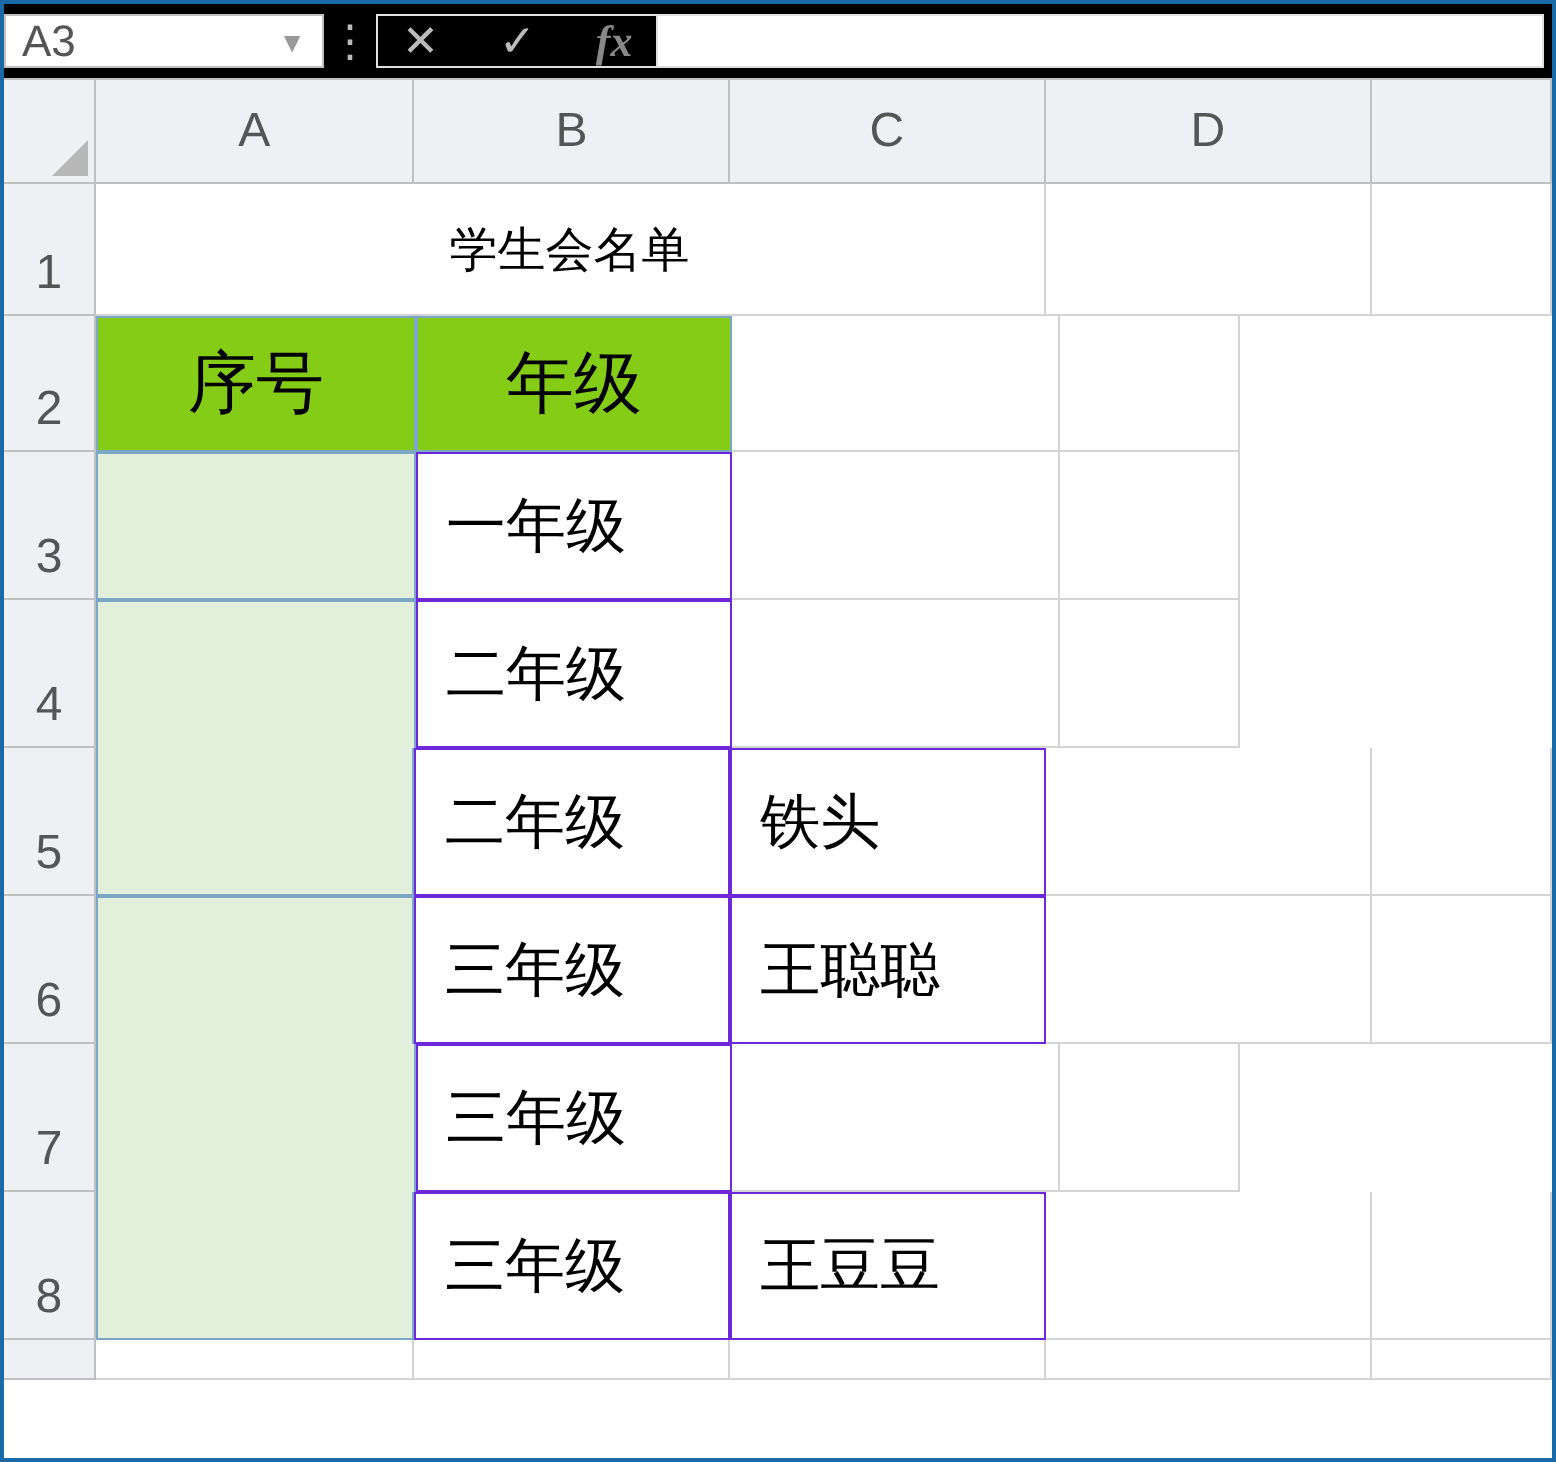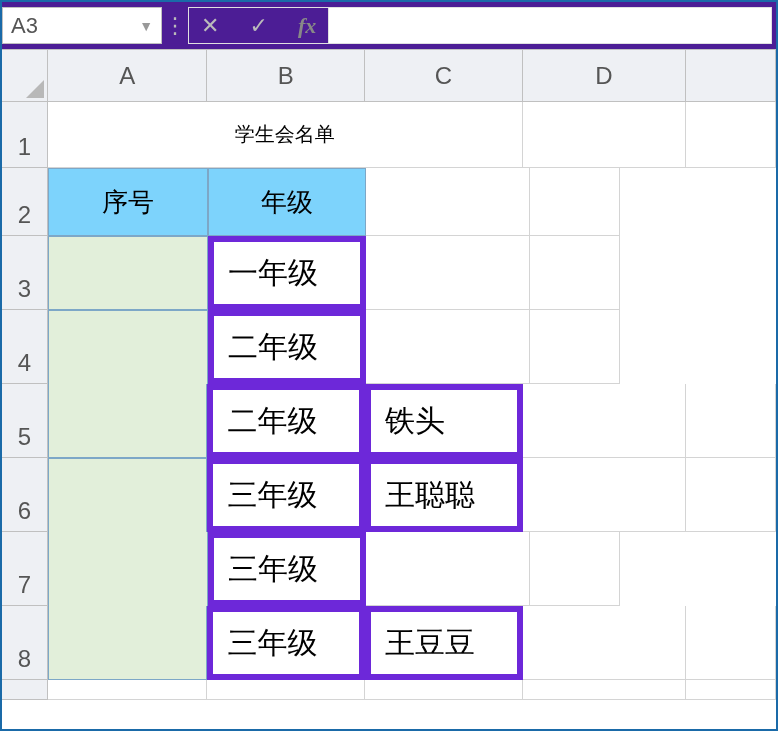--- a/index.html
+++ b/index.html
@@ -9,22 +9,22 @@
     width: 778px;
     height: 731px;
     border: 2px solid #1a6aa8;
     position: relative;
     overflow: hidden;
   }
   
   .formula-bar {
     display: flex;
     align-items: stretch;
-    height: 48px;
-    background: #4c1d95;
+    height: 38px;
+    background: #000000;
     border-bottom: 1px solid #c0c0c0;
   }
   .name-box {
     width: 160px;
     border: 1px solid #c0c0c0;
     margin: 5px 0 5px 0;
     display: flex;
     align-items: center;
     justify-content: space-between;
     padding: 0 8px;
@@ -136,48 +136,48 @@
     align-items: flex-end;
     justify-content: center;
     padding-bottom: 6px;
     font-size: 24px;
     color: #555;
   }
   .cell {
     border-right: 1px solid #d4d4d4;
     border-bottom: 1px solid #d4d4d4;
     padding: 0 6px;
-    font-size: 20px;
+    font-size: 24px;
     font-family: "KaiTi","STKaiti","SimSun",serif;
     display: flex;
     align-items: center;
     background: #fff;
   }
   .r1 { height: 66px; }
   .r2 { height: 68px; }
   .rX { height: 74px; }
   .r9 { height: 20px; }
   .title-cell {
     justify-content: center;
     border-right: 1px solid #d4d4d4;
   }
   .hdr {
-    background: #7dd3fc;
+    background: #84cc16;
     border: 1px solid #7da7c7;
     border-right: 1px solid #7da7c7;
     border-bottom: 1px solid #7da7c7;
     justify-content: center;
-    font-size: 26px;
+    font-size: 34px;
   }
   .green {
     background: #e2efda;
     border: 1px solid #7da7c7;
   }
   .databox {
-    border: 6px solid #6d28d9;
+    border: 1px solid #6d28d9;
     font-size: 30px;
     padding-left: 14px;
   }
   .blank {
     background: #fff;
   }
   .merged-green {
     border-top: none;
   }
 </style>

